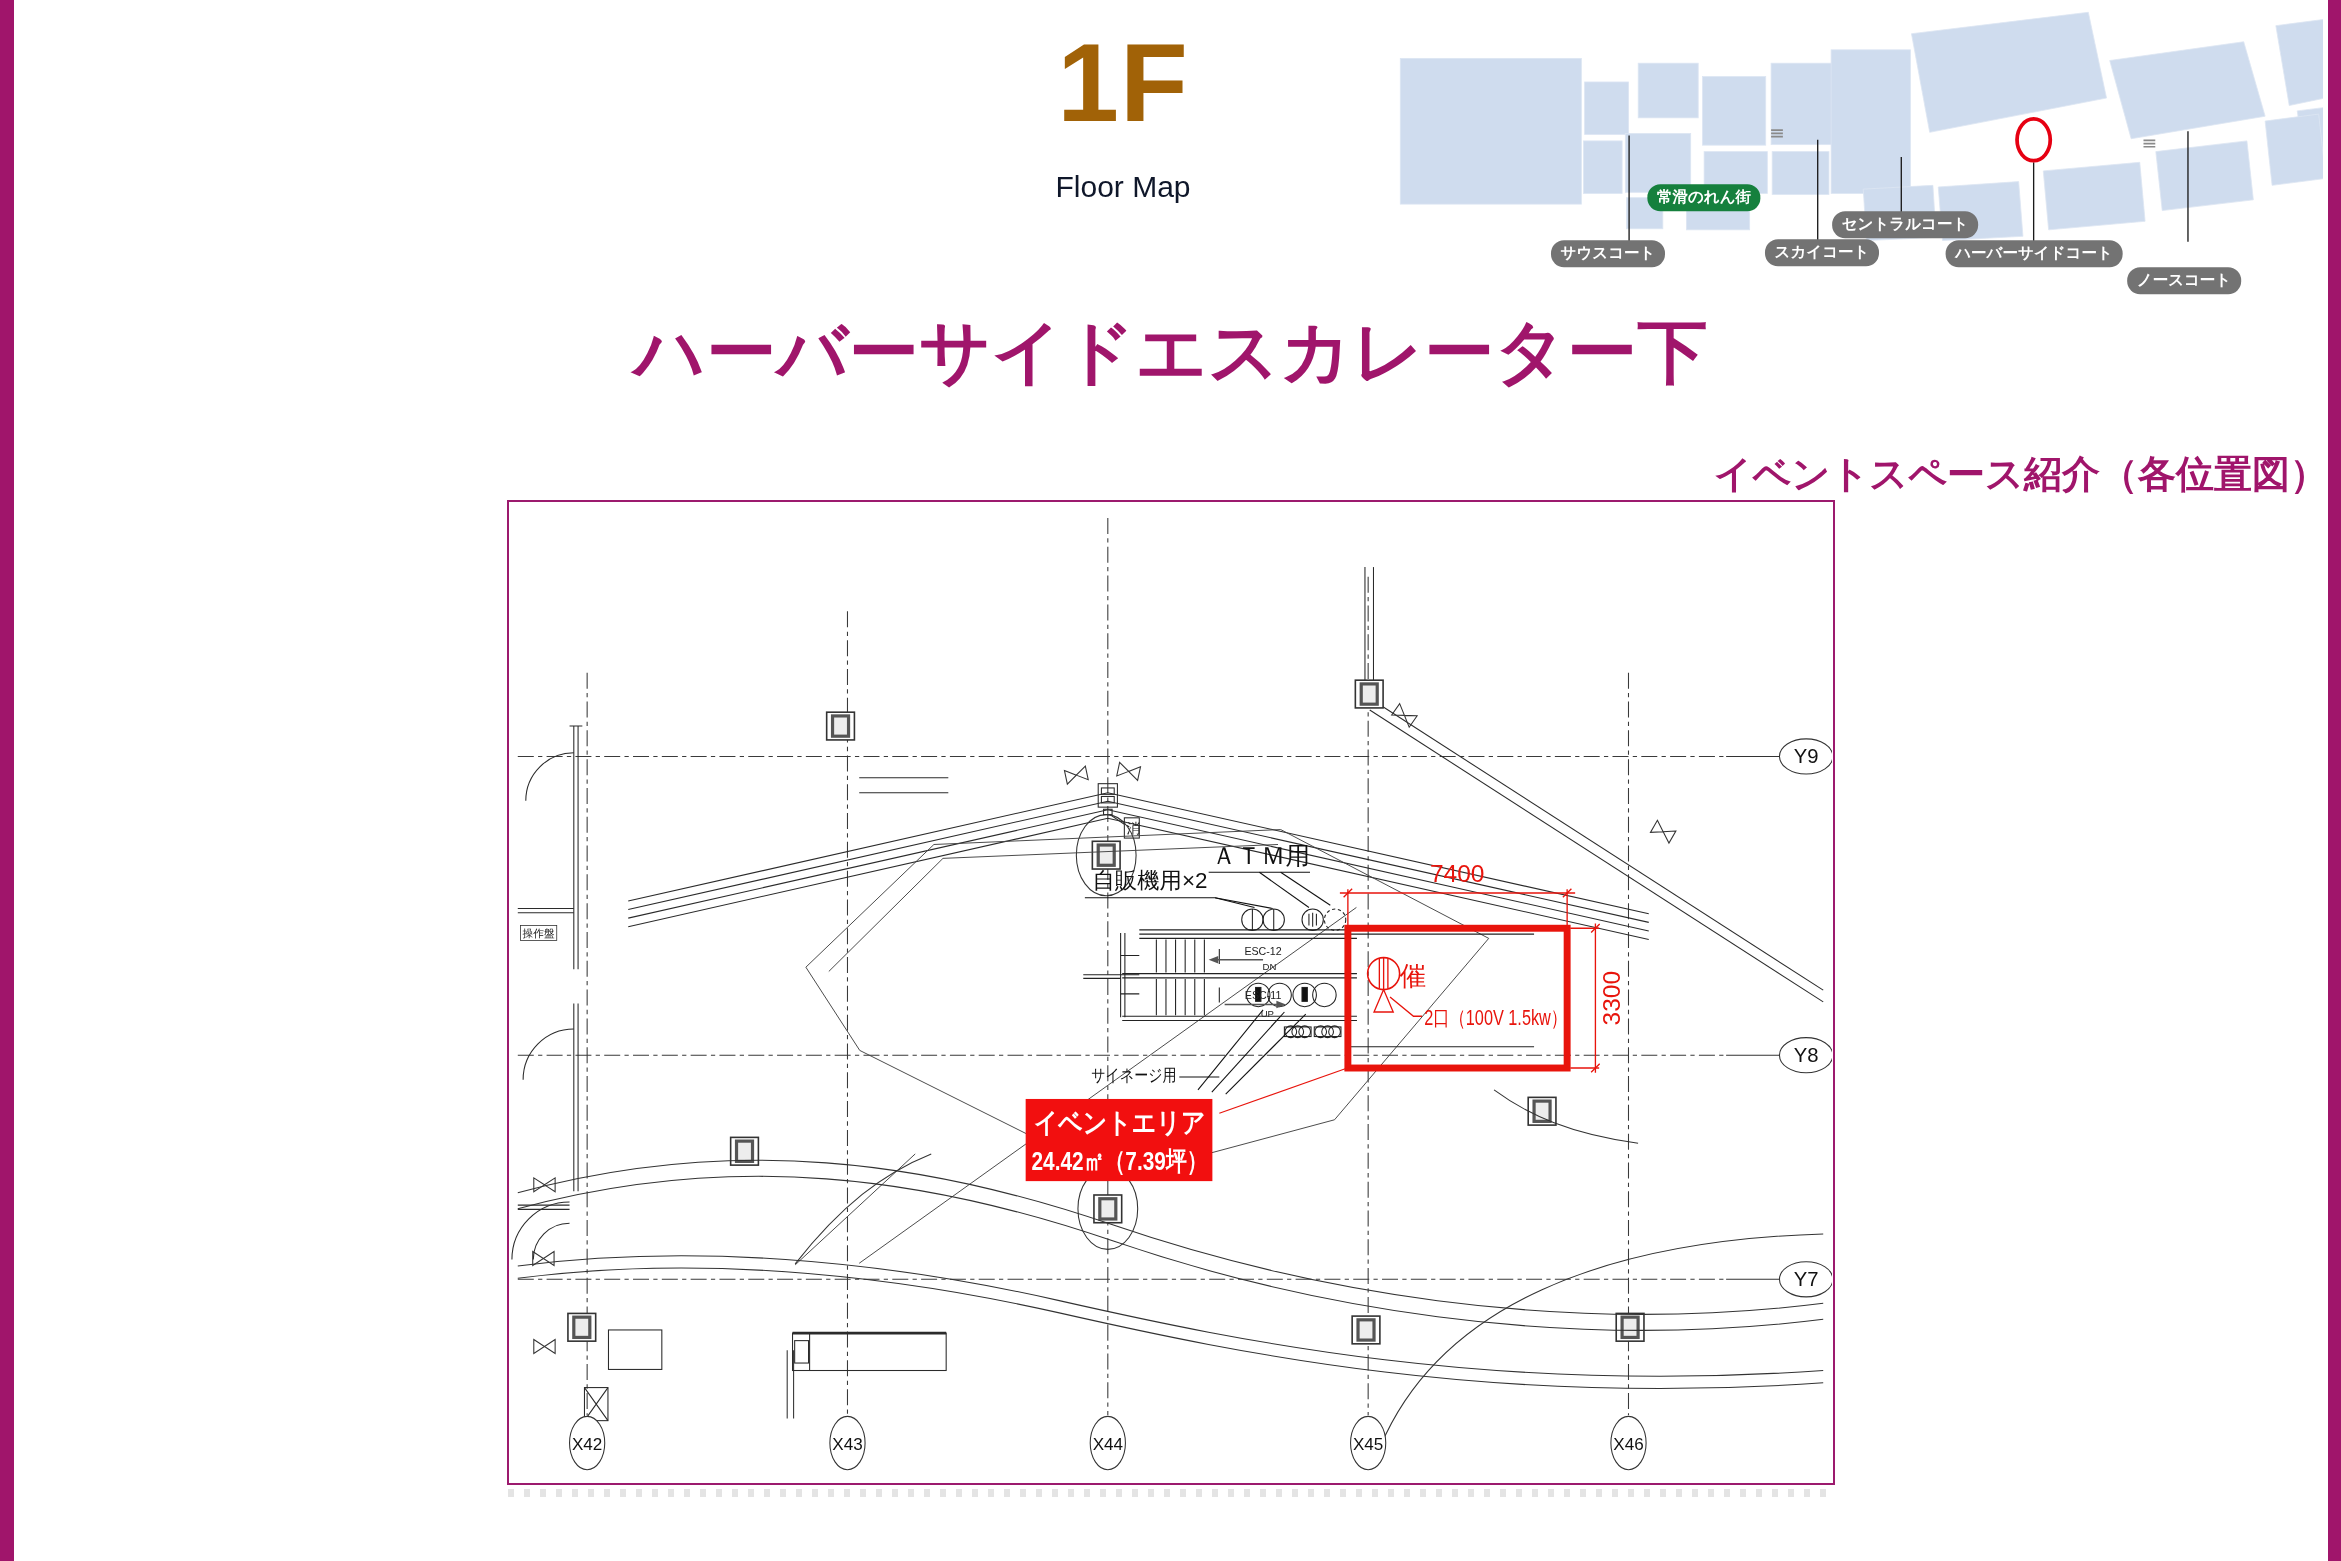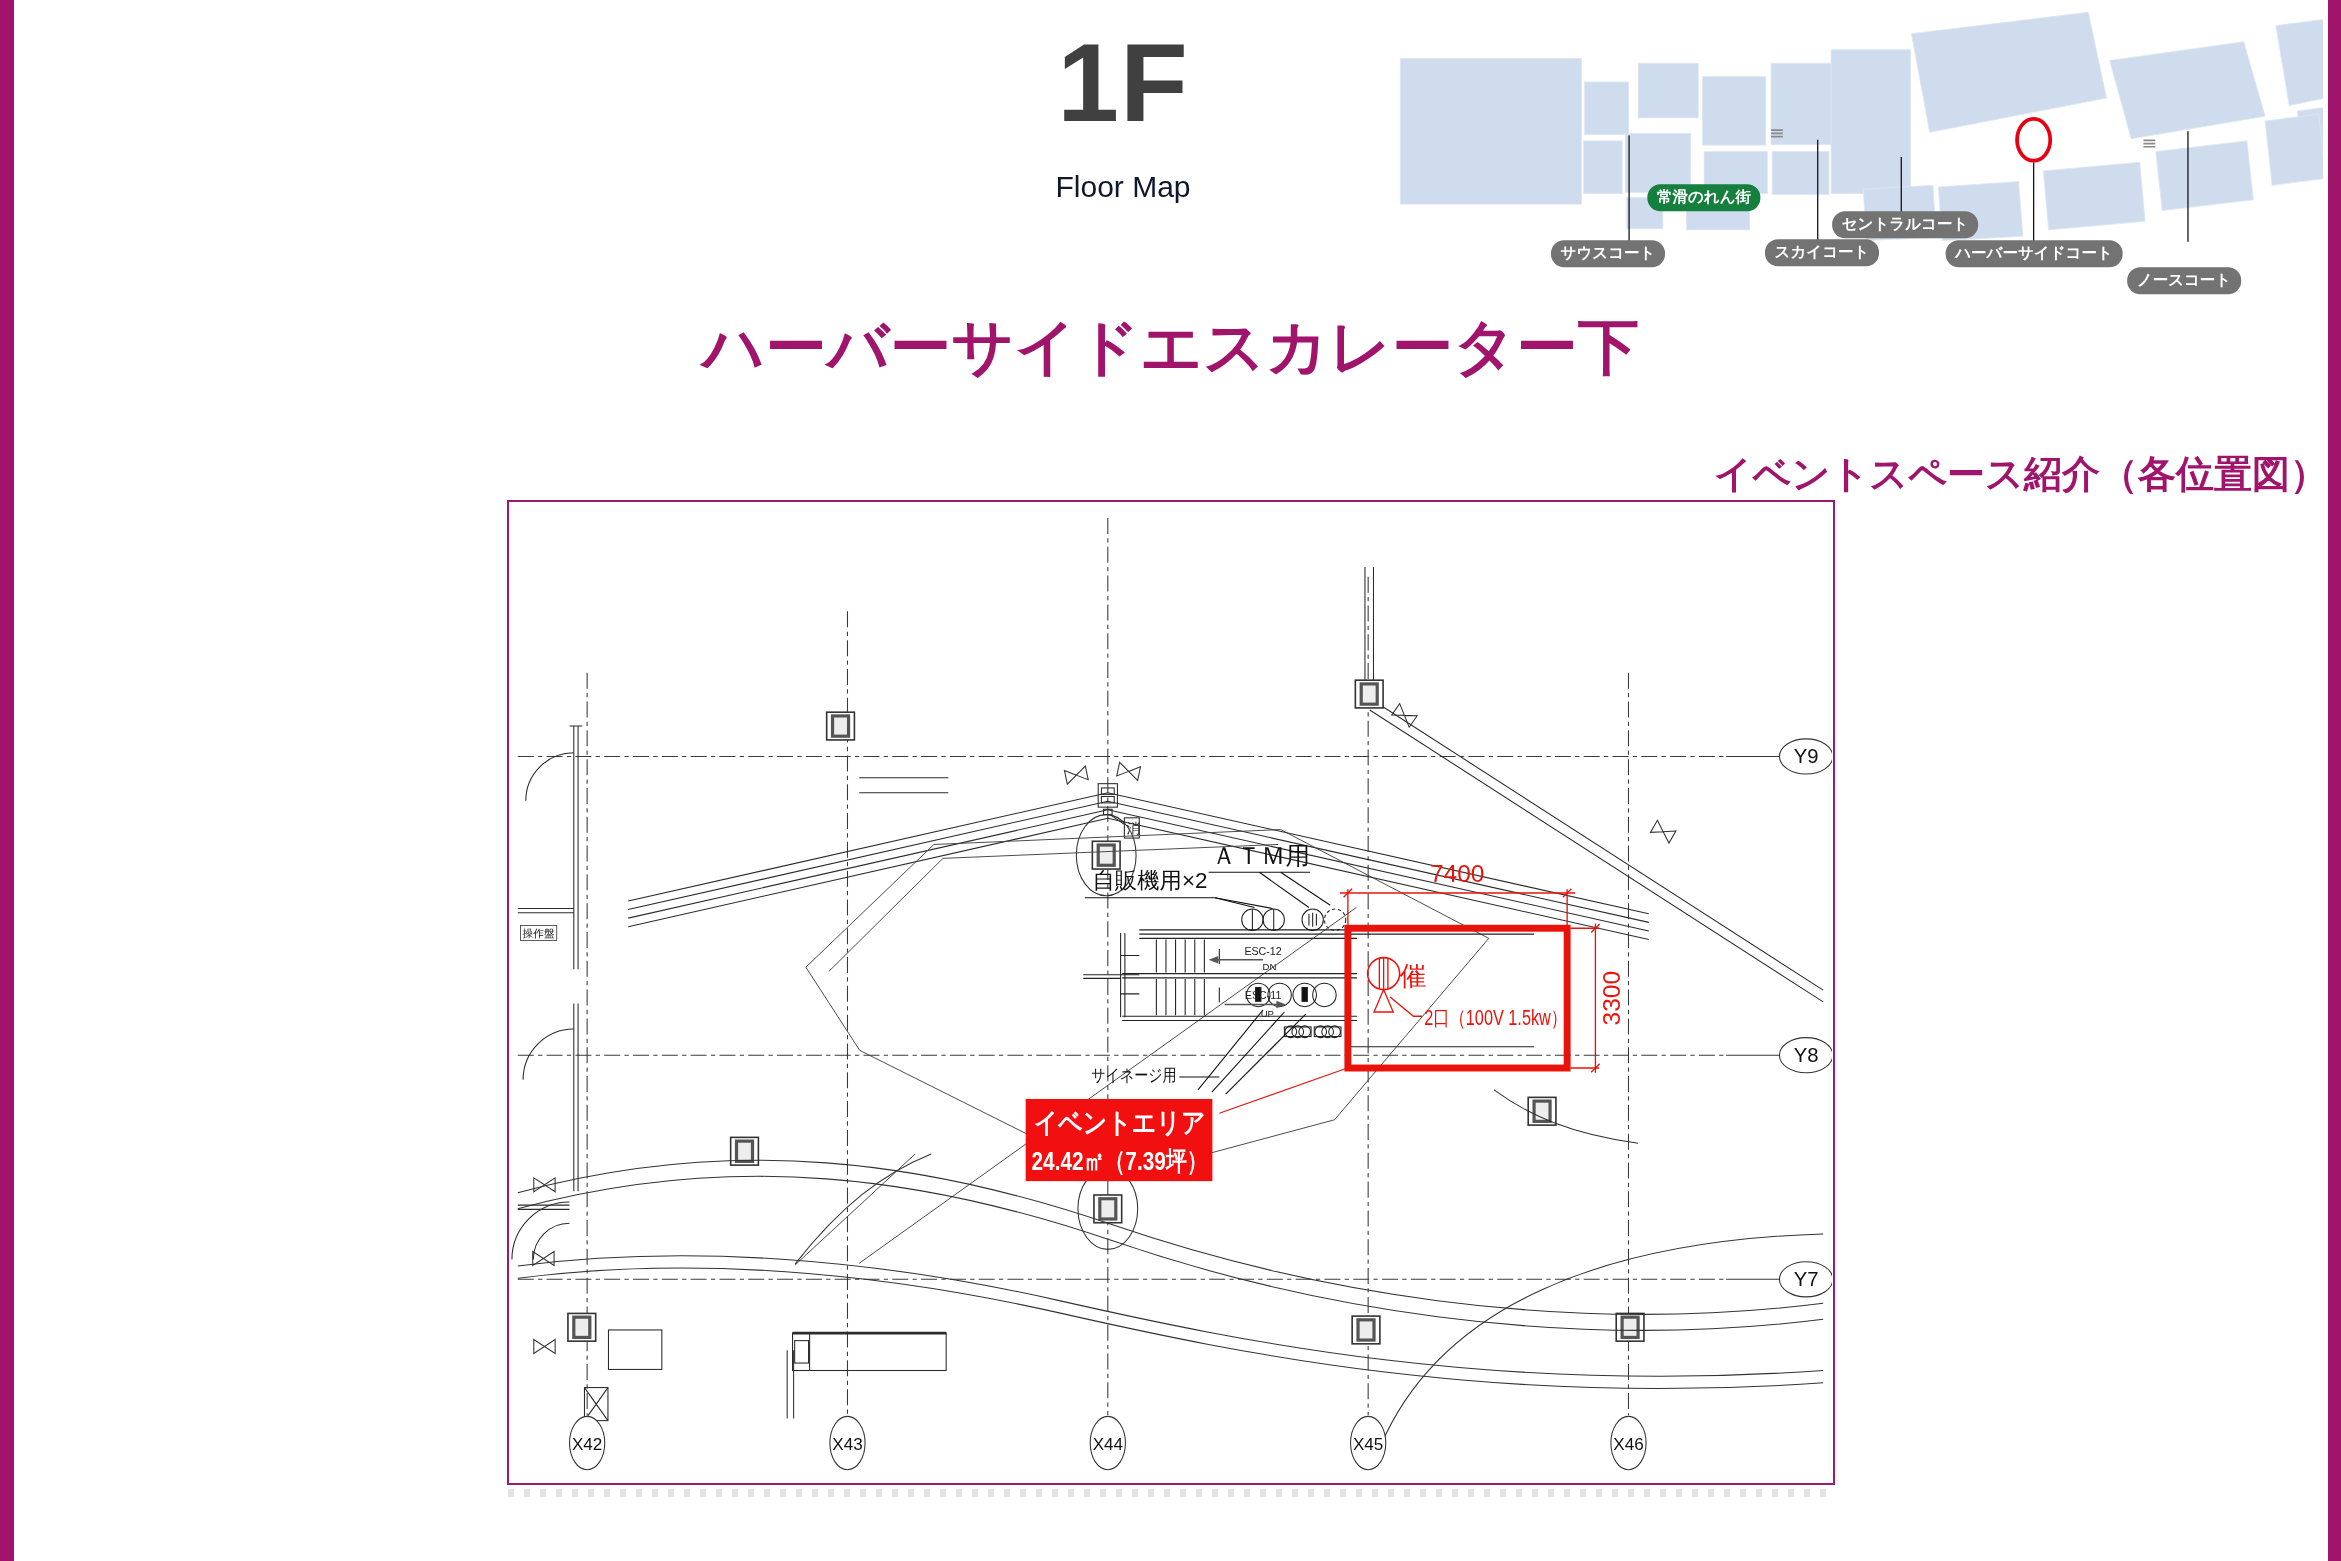--- a/index.html
+++ b/index.html
@@ -6,30 +6,30 @@
   body{
     width:2342px;height:1562px;position:relative;background:#ffffff;
     font-family:"Liberation Sans","DejaVu Sans",sans-serif;overflow:hidden;
   }
   .sidebar{position:absolute;top:0;height:1562px;background:#a0156b;}
   .sidebar.left{left:0;width:14px;}
   .sidebar.right{left:2328px;width:14.5px;}
 
   .floor-title{
     position:absolute;left:1037px;top:28px;width:172px;text-align:center;
-    color:#404040;font-size:111px;font-weight:700;line-height:1;letter-spacing:1.1px;
+    color:#a16207;font-size:111px;font-weight:700;line-height:1;letter-spacing:1.1px;
   }
   .floor-sub{
     position:absolute;left:1037px;top:170px;width:172px;text-align:center;
     color:#0f172a;font-size:30px;font-weight:500;
   }
 
   .heading{
     position:absolute;left:14px;top:312px;width:2314px;text-align:center;
-    color:#a0156b;font-size:61px;font-weight:700;line-height:1.15;letter-spacing:0.5px;
+    color:#a0156b;font-size:70px;font-weight:700;line-height:1.15;letter-spacing:0.5px;
   }
   .subheading{
     position:absolute;left:14px;top:449px;width:2314px;text-align:right;
     color:#a0156b;font-size:38px;font-weight:700;
   }
 
   .minimap{position:absolute;left:1396px;top:10.7px;width:927px;height:263px;}
   .minimap svg{position:absolute;left:0;top:0;}
   .pill{
     position:absolute;transform:translate(-50%,-50%);

